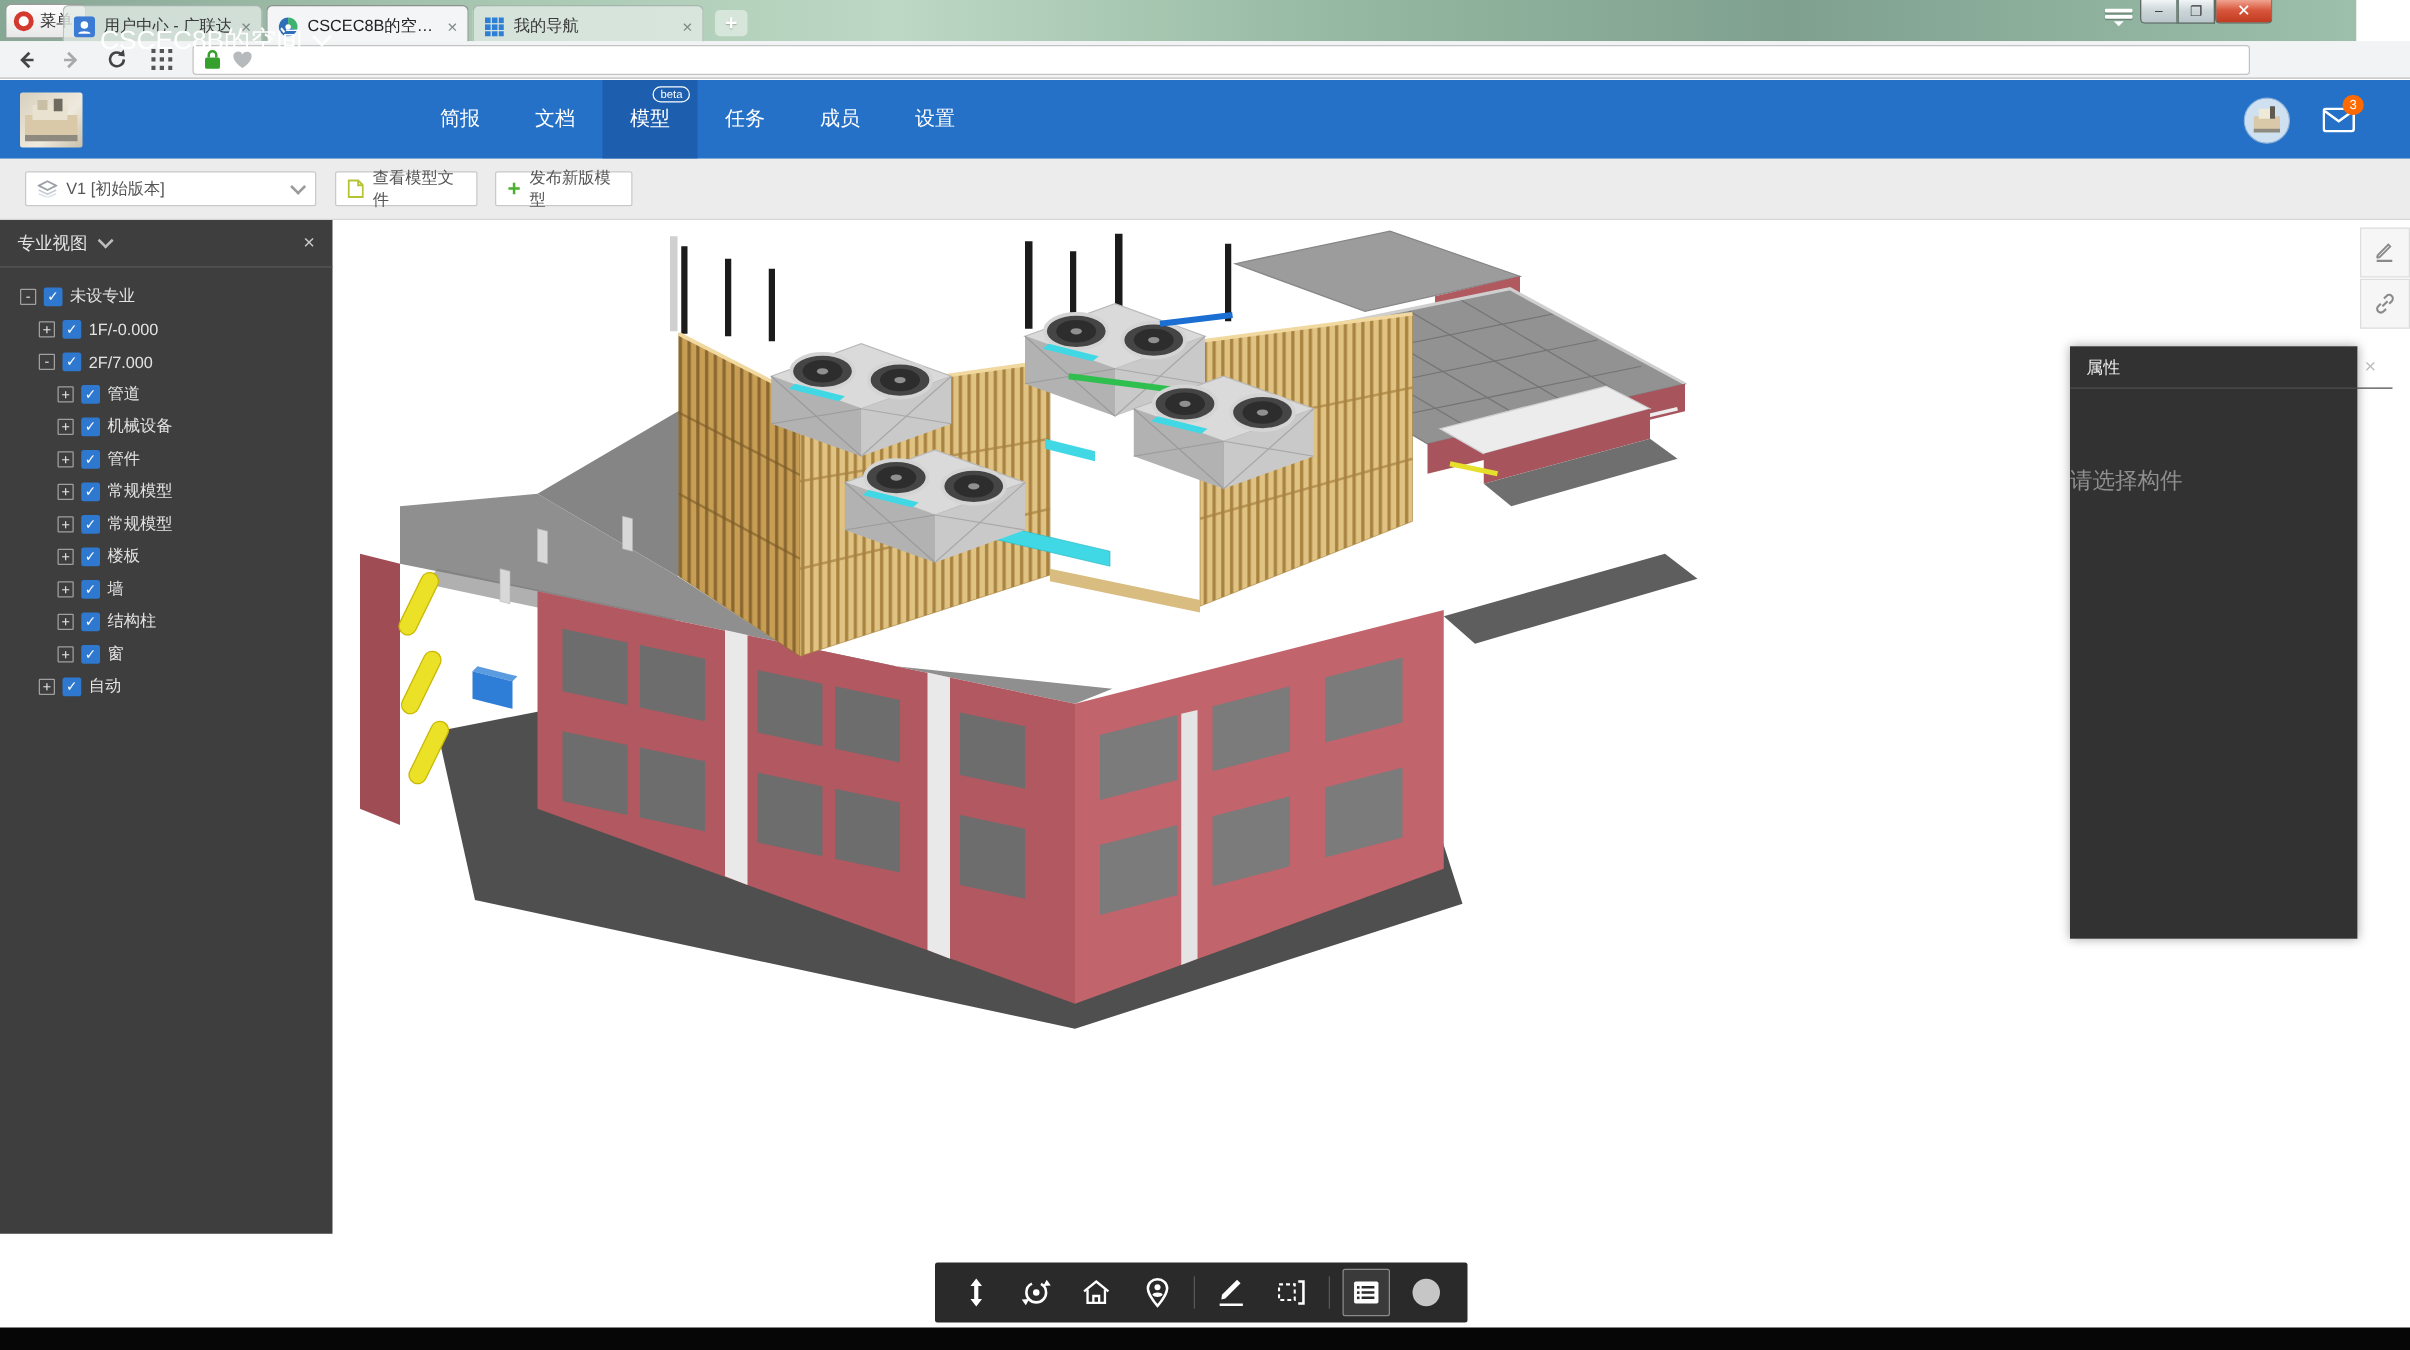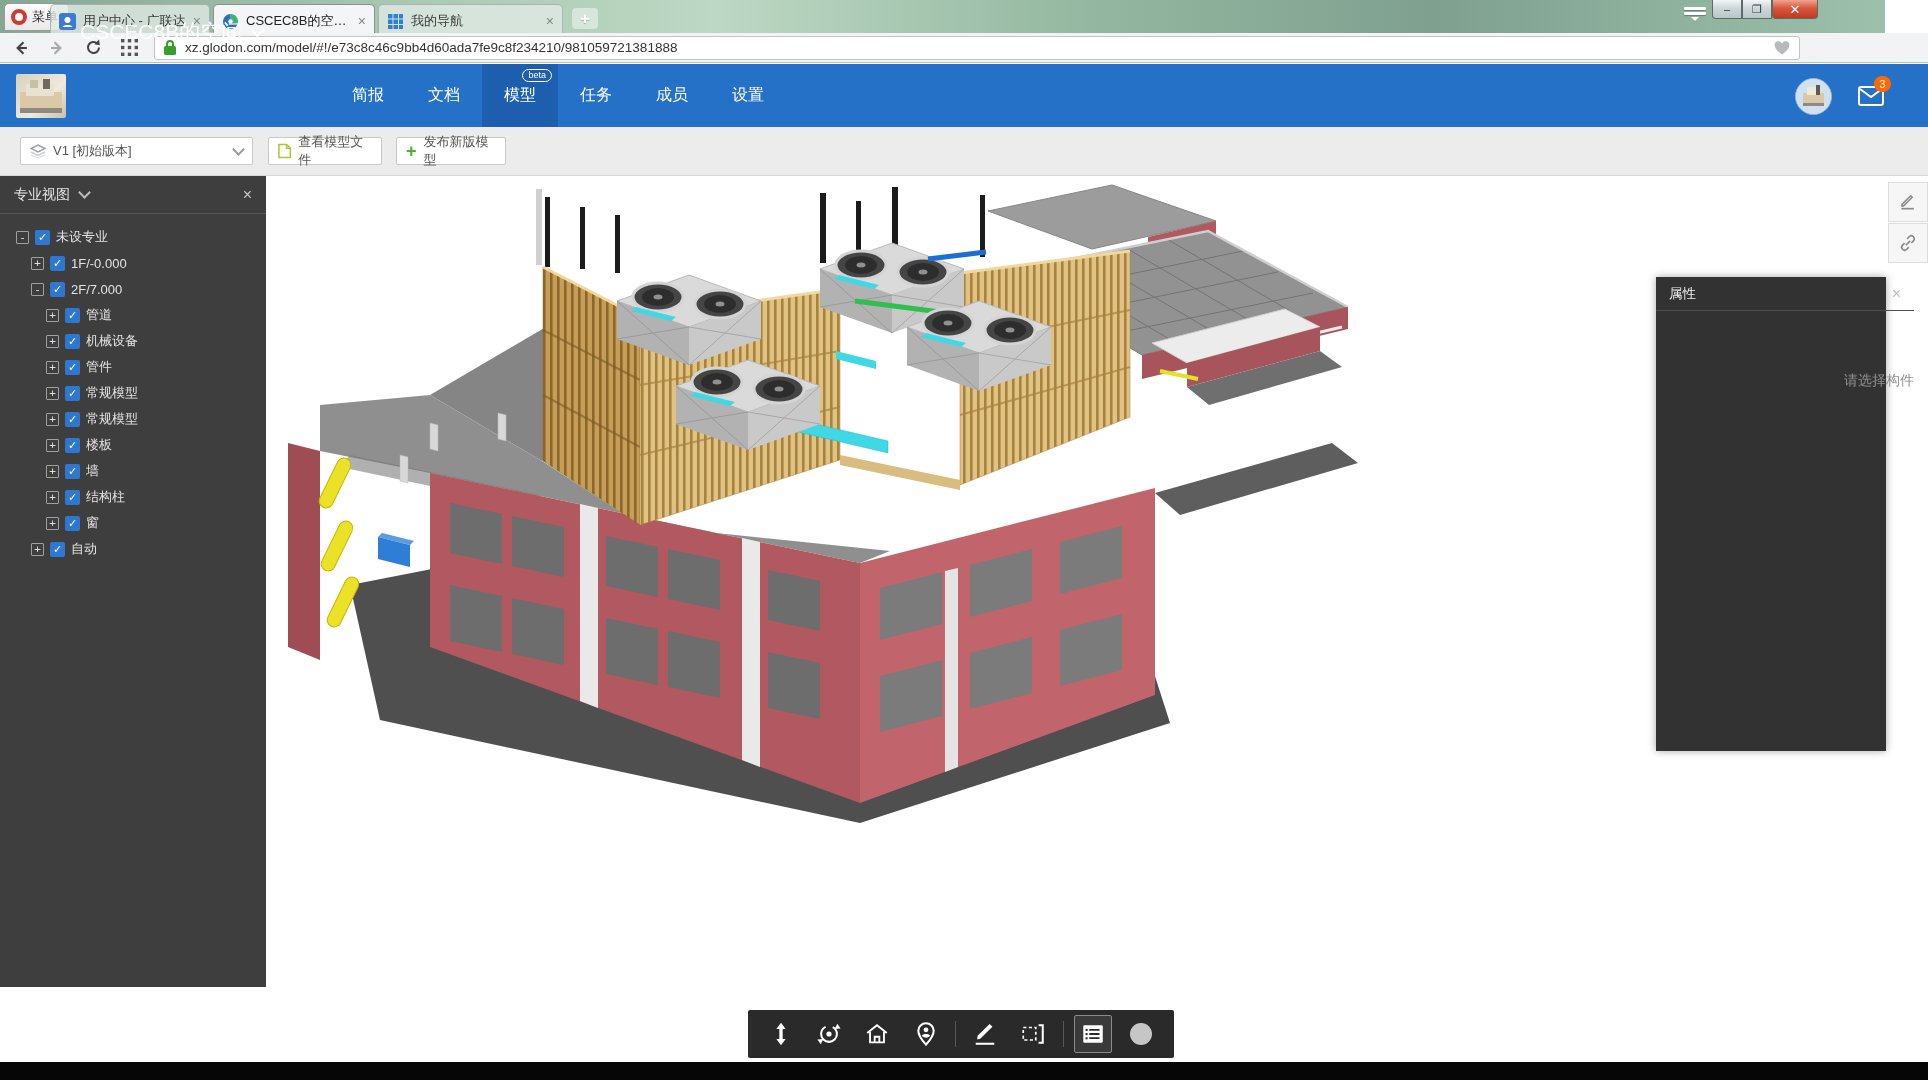--- a/index.html
+++ b/index.html
@@ -68,21 +68,21 @@
   .trow .exp{width:13px;height:13px;border:1px solid #a0a0a0;border-radius:1px;display:flex;align-items:center;justify-content:center;
     font-size:11px;line-height:11px;color:#e0e0e0;box-sizing:border-box;font-family:"DejaVu Sans Mono",monospace}
   .trow .cbx{width:15px;height:15px;background:#2e79cf;border:1px solid #58a?;border-radius:2px;display:flex;align-items:center;justify-content:center;
     color:#fff;font-size:11px;box-sizing:border-box}
   .lv0{padding-left:16px}.lv1{padding-left:31px}.lv2{padding-left:46px}
   
   #props{left:1656px;top:277px;width:230px;height:474px;background:rgba(42,42,42,.96);box-shadow:0 0 8px rgba(0,0,0,.35)}
   #props-head{position:absolute;left:0;top:0;width:258px;height:34px;border-bottom:1px solid #4d4d4d;box-sizing:border-box;
     display:flex;align-items:center;padding:0 13px;color:#eee;font-size:13.5px}
   #props-close{margin-left:auto;color:#bdbdbd;font-size:16px}
-  #props-empty{position:absolute;left:0;top:95px;width:258px;text-align:right;color:#8f8f8f;font-size:14px}
+  #props-empty{position:absolute;left:0;top:95px;width:258px;text-align:left;color:#8f8f8f;font-size:18px}
   
   .side-tool{left:1888px;width:40px;height:40px;background:#f6f6f6;border:1px solid #ddd;box-sizing:border-box;
     display:flex;align-items:center;justify-content:center}
   
   #toolbar{left:748px;top:1010px;width:426px;height:48px;background:#2a2a2a;border-radius:2px;
     display:flex;align-items:center;justify-content:space-between;padding:0 14px;box-sizing:border-box}
   .tbtn{width:38px;height:38px;display:flex;align-items:center;justify-content:center;border-radius:2px}
   .tbtn.selected{border:1px solid #8a8a8a;background:#3a3a3a;box-sizing:border-box}
   .tdiv{width:1px;height:26px;background:#575757}
   #bottomstrip{left:0;top:1062px;width:1928px;height:18px;background:#060606}
@@ -180,21 +180,20 @@
           <rect x="6.8" y="13.6" width="3.4" height="3.4"></rect>
           <rect x="13.6" y="13.6" width="3.4" height="3.4"></rect>
         </g>
       </svg>
   </span>
   <div id="urlbox">
     <svg width="14" height="17" viewBox="0 0 14 17">
       <rect x="1" y="7" width="12" height="9" rx="1.5" fill="#35a02c"></rect>
         <path d="M4 7V5a3 3 0 0 1 6 0v2" fill="none" stroke="#35a02c" stroke-width="2"></path>
     </svg>
-    <span id="urltext">xz.glodon.com/model/#!/e73c8c46c9bb4d60ada7fe9c8f234210/981059721381888</span>
     <svg width="18" height="16" viewBox="0 0 24 22">
       <path d="M12 20S2 13.5 2 7.5A5.2 5.2 0 0 1 12 5a5.2 5.2 0 0 1 10 2.5C22 13.5 12 20 12 20z" fill="#b6babd"></path>
     </svg>
   </div>
 </div>
 
 <div id="appheader" class="abs"></div>
 <div id="logo" class="abs">
   <svg width="50" height="44" viewBox="0 0 50 44">
     <rect x="4" y="18" width="42" height="20" fill="#d9c9a8"></rect>

